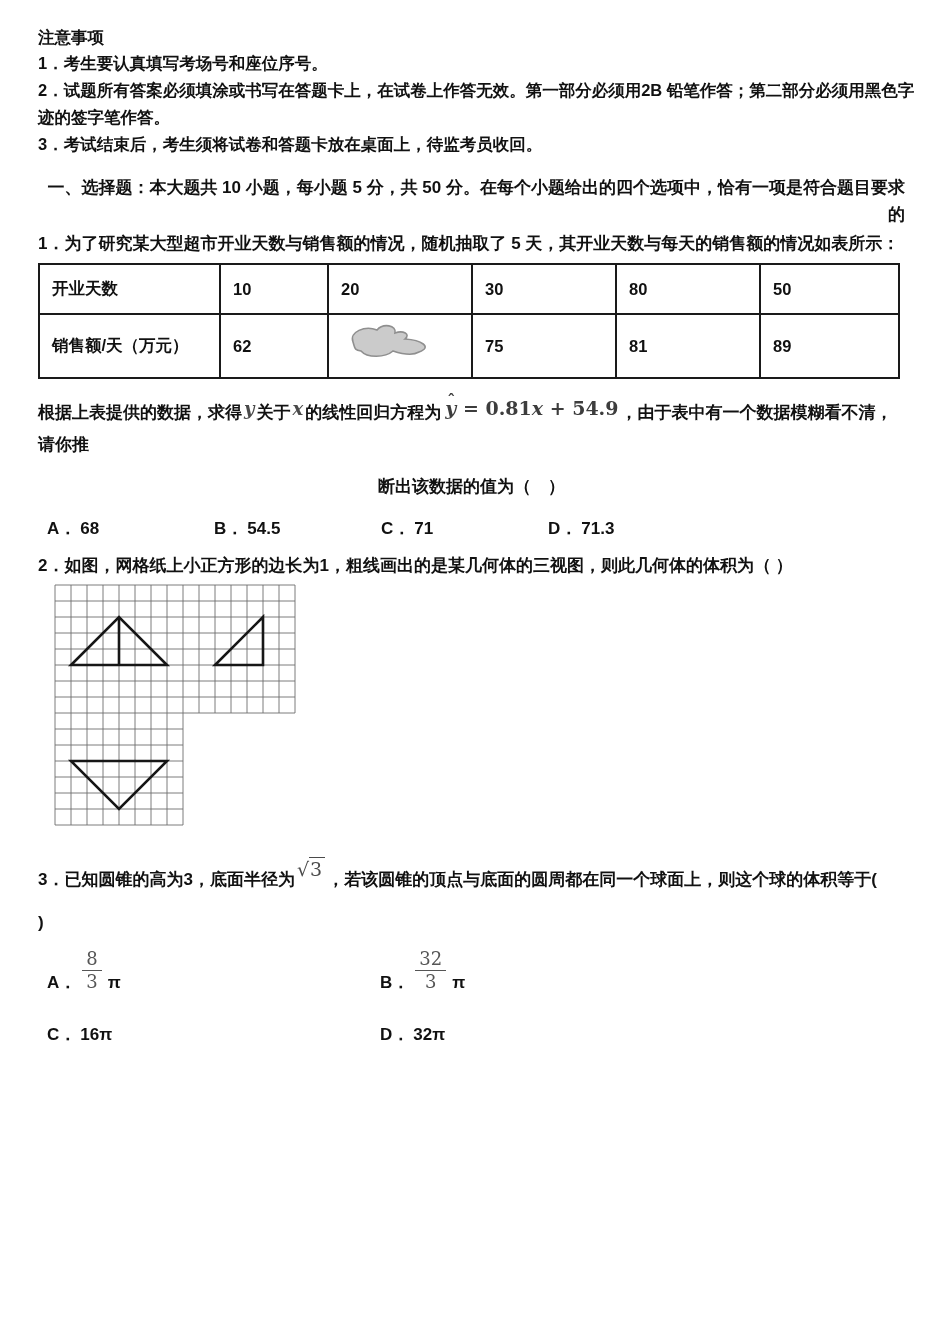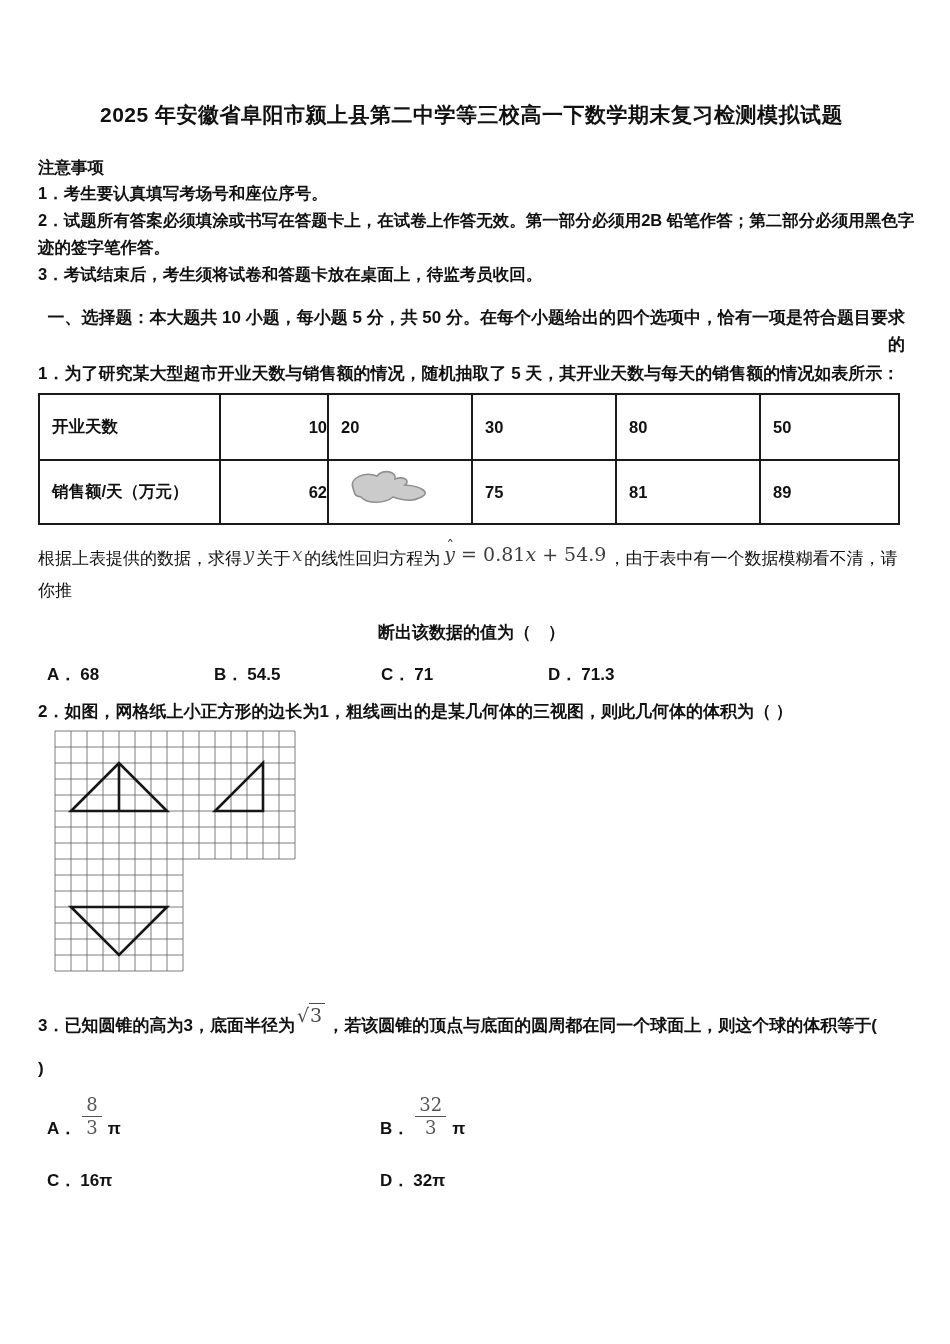--- a/index.html
+++ b/index.html
@@ -25,37 +25,37 @@
   .stem{font-size:17px;font-weight:600;line-height:27px;}
   .q1-stem{line-height:27px;margin-top:2px;}
 
   
   table.sales{border-collapse:collapse;margin-top:6px;table-layout:fixed;}
   table.sales td{
     border:2px solid #1a1a1a;
     font-size:16.5px;font-weight:600;
     padding:0 0 0 12px;vertical-align:middle;
   }
-  .r1{height:66px;margin-left:38px;}
+  .r1{height:50px;margin-left:38px;}
   .r2{height:64px;padding-left:17px;}
   .c0{width:167px;}
-  .c1{width:94px;text-align:right;}
+  .c1{width:94px;}
   .c2{width:130px;}
   .c3{width:130px;}
   .c4{width:130px;}
   .c5{width:125px;}
   .smudge-cell{position:relative;}
 
   
   .mvar{font-family:"DejaVu Serif",serif;font-style:italic;color:#4a4a4a;font-size:18px;position:relative;top:-3px;padding:0 2px;}
   .math-eq{font-family:"DejaVu Serif",serif;color:#3d3d3d;font-size:19px;position:relative;top:-3px;white-space:nowrap;padding:0 2px;}
   .yhat{position:relative;font-style:italic;padding-left:2px;}
   .yhat .hat{position:absolute;left:4px;top:-12px;font-style:normal;font-size:16px;color:#3d3d3d;}
   .eq-x{font-style:italic;}
-  .para{font-size:17px;font-weight:400;line-height:32px;margin-top:16px;}
+  .para{font-size:17px;font-weight:700;line-height:32px;margin-top:16px;}
   .para2{font-size:17px;font-weight:600;line-height:27px;margin-top:12px;text-align:center;}
 
   
   .opts4{display:grid;grid-template-columns:167px 167px 167px auto;margin:16px 0 0 9px;font-size:17px;line-height:26px;}
   .opts2{display:grid;grid-template-columns:333px auto;margin-left:9px;font-size:17px;line-height:26px;}
   .opt-label{font-weight:700;}
   .opt-value{font-weight:700;margin-left:4px;}
   .q2opts{margin-top:36px;height:44px;align-items:end;}
   .q2val{font-family:"DejaVu Serif",serif;color:#4a4a4a;font-weight:400;font-size:20px;position:relative;top:-10px;margin-left:15px;}
 
@@ -72,21 +72,20 @@
   .frac .num{display:block;padding:0 4px;}
   .frac .den{display:block;border-top:1.6px solid #555;padding:0 4px;}
   .pi{font-weight:700;color:#111;font-size:17px;margin-left:2px;}
   .cdrow{margin-top:26px;}
 </style>
 </head>
 <body>
 
 <div class="page">
 
-  <h1 class="title">2025 年安徽省阜阳市颍上县第二中学等三校高一下数学期末复习检测模拟试题</h1>
 
   <div class="notes-heading">注意事项</div>
   <div class="note">1．考生要认真填写考场号和座位序号。</div>
   <div class="note">2．试题所有答案必须填涂或书写在答题卡上，在试卷上作答无效。第一部分必须用2B 铅笔作答；第二部分必须用黑色字迹的签字笔作答。</div>
   <div class="note">3．考试结束后，考生须将试卷和答题卡放在桌面上，待监考员收回。</div>
 
   <div class="section-heading">一、选择题：本大题共 10 小题，每小题 5 分，共 50 分。在每个小题给出的四个选项中，恰有一项是符合题目要求的</div>
 
   <div class="stem q1-stem">1．为了研究某大型超市开业天数与销售额的情况，随机抽取了 5 天，其开业天数与每天的销售额的情况如表所示：</div>
 

